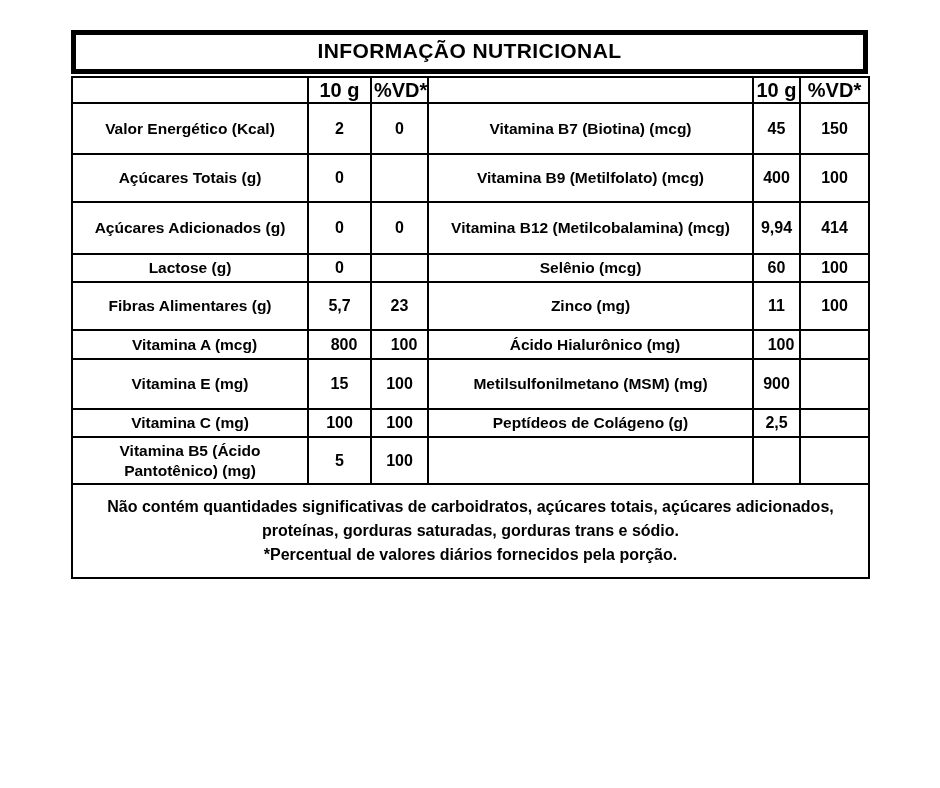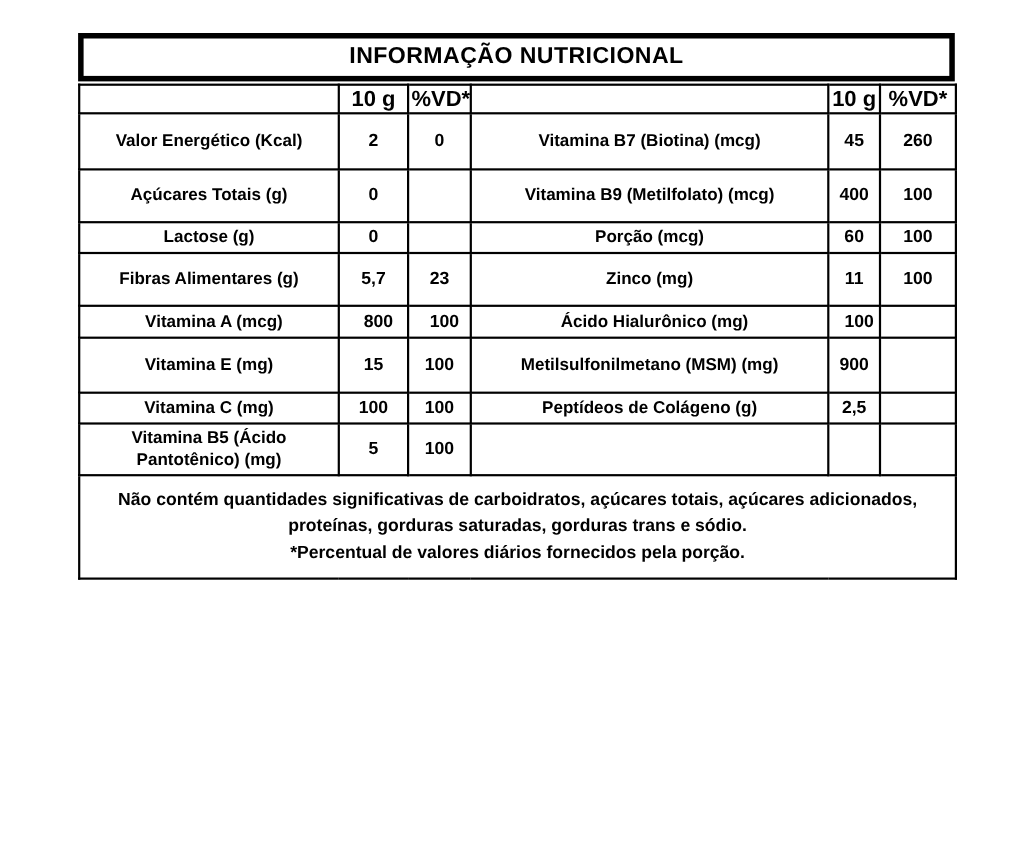--- a/index.html
+++ b/index.html
@@ -79,38 +79,46 @@
           <td>10 g</td>
           <td>%VD*</td>
         </tr>
 
         <tr class="h51">
           <td class="name">Valor Energético (Kcal)</td>
           <td class="num">2</td>
           <td class="num">0</td>
           <td class="name">Vitamina B7 (Biotina) (mcg)</td>
           <td class="num">45</td>
-          <td class="num">260</td>
+          <td class="num">150</td>
         </tr>
 
         <tr class="h48">
           <td class="name">Açúcares Totais (g)</td>
           <td class="num">0</td>
           <td class="num"></td>
           <td class="name">Vitamina B9 (Metilfolato) (mcg)</td>
           <td class="num">400</td>
           <td class="num">100</td>
         </tr>
 
+        <tr class="h52">
+          <td class="name">Açúcares Adicionados (g)</td>
+          <td class="num">0</td>
+          <td class="num">0</td>
+          <td class="name">Vitamina B12 (Metilcobalamina) (mcg)</td>
+          <td class="num">9,94</td>
+          <td class="num">414</td>
+        </tr>
 
         <tr class="h28">
           <td class="name">Lactose (g)</td>
           <td class="num">0</td>
           <td class="num"></td>
-          <td class="name">Porção (mcg)</td>
+          <td class="name">Selênio (mcg)</td>
           <td class="num">60</td>
           <td class="num">100</td>
         </tr>
 
         <tr class="h48">
           <td class="name">Fibras Alimentares (g)</td>
           <td class="num">5,7</td>
           <td class="num">23</td>
           <td class="name">Zinco (mg)</td>
           <td class="num">11</td>

